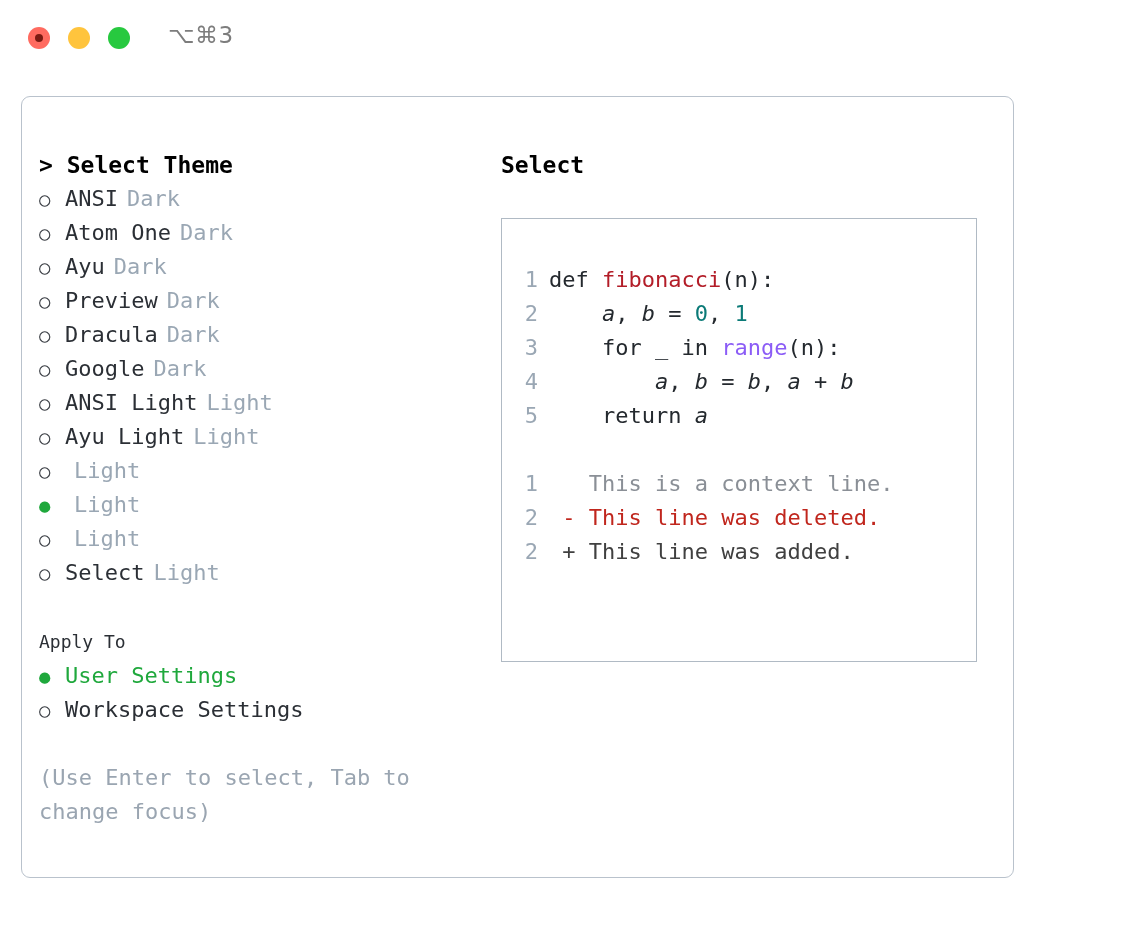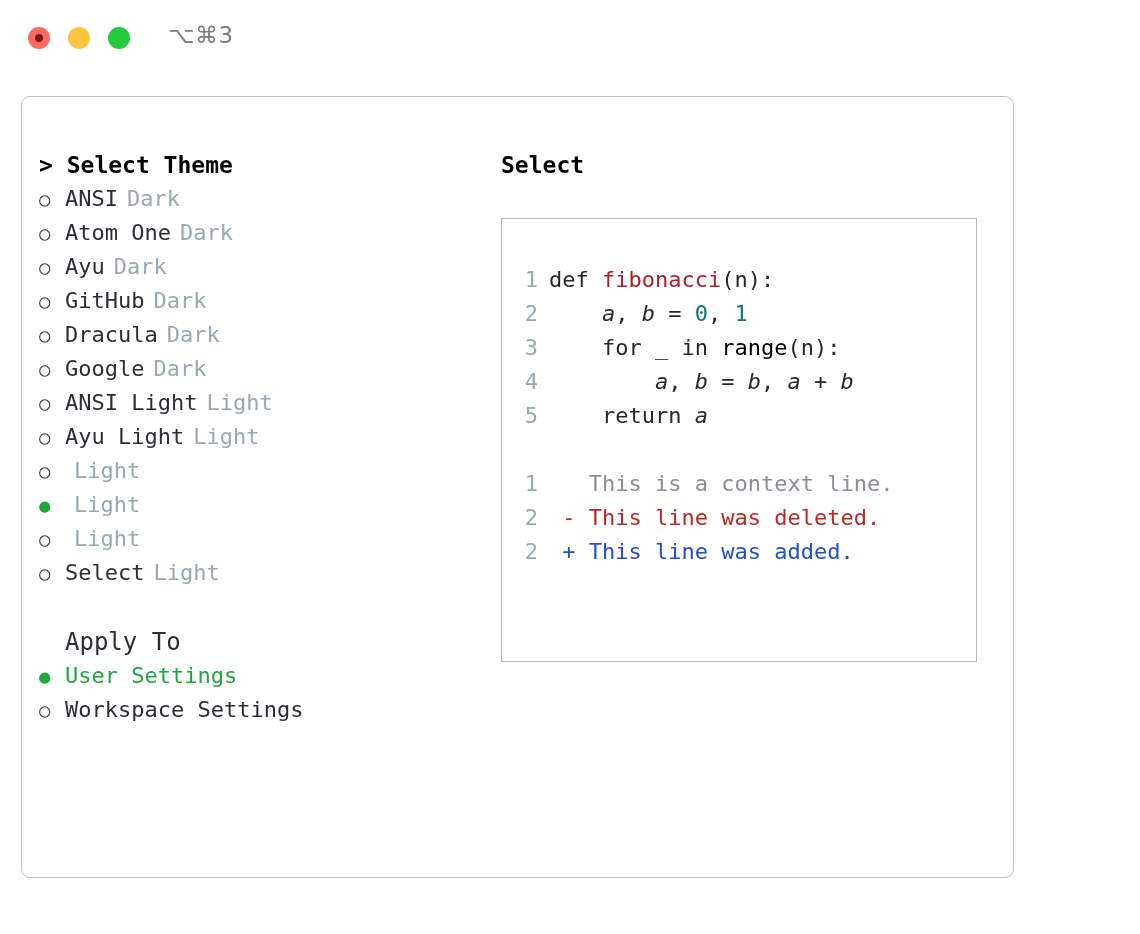--- a/index.html
+++ b/index.html
@@ -116,24 +116,23 @@
     font-size: 19px;
   }
   .row-label { color: #2b2f35; }
   .row.selected .row-label { color: #1fa83c; }
   .row-kind {
     color: #9aa7b4;
     margin-left: 9px;
   }
 
   .apply-head {
-    font-size: 24px;
+    font-size: 18px;
     color: #2b2f35;
     line-height: 34px;
-    margin-left: 26px;
     white-space: pre;
   }
 
   .spacer-lg { height: 35px; }
 
   .hint {
     margin-top: 34px;
     font-size: 22px;
     line-height: 34px;
     color: #9aa5b1;
@@ -177,25 +176,25 @@
     display: inline-block;
     width: 22px;
     text-align: right;
     color: #9aa7b4;
     margin-right: 11px;
   }
   .tok-plain { color: #24292e; }
   .tok-kw    { color: #24292e; }
   .tok-fn    { color: #b31d28; }
   .tok-num   { color: #0b7a77; }
-  .tok-call  { color: #000000; }
+  .tok-call  { color: #8b5cf6; }
   .tok-var   { color: #24292e; font-style: italic; }
   .tok-ctx   { color: #8a8f96; }
   .tok-del   { color: #c0261d; text-align: right; }
-  .tok-add   { color: #1d4ed8; }
+  .tok-add   { color: #404040; }
   .blankline { display: block; height: 34px; }
 </style>
 </head>
 <body>
 
 <div class="window">
 
   <div class="titlebar">
     <div class="lights">
       <div class="light red"></div>
@@ -207,39 +206,40 @@
 
   <div class="panel">
 
     <div class="left-col">
       <div class="section-head">&gt; Select Theme</div>
 
       <div class="list" id="theme-list">
           <div class="row"><span class="bullet">○</span><span class="row-label">ANSI</span><span class="row-kind">Dark</span></div>
           <div class="row"><span class="bullet">○</span><span class="row-label">Atom One</span><span class="row-kind">Dark</span></div>
           <div class="row"><span class="bullet">○</span><span class="row-label">Ayu</span><span class="row-kind">Dark</span></div>
-          <div class="row"><span class="bullet">○</span><span class="row-label">GitHub</span><span class="row-kind">Dark</span></div>
+          <div class="row"><span class="bullet">○</span><span class="row-label">Preview</span><span class="row-kind">Dark</span></div>
           <div class="row"><span class="bullet">○</span><span class="row-label">Dracula</span><span class="row-kind">Dark</span></div>
           <div class="row"><span class="bullet">○</span><span class="row-label">Google</span><span class="row-kind">Dark</span></div>
           <div class="row"><span class="bullet">○</span><span class="row-label">ANSI Light</span><span class="row-kind">Light</span></div>
           <div class="row"><span class="bullet">○</span><span class="row-label">Ayu Light</span><span class="row-kind">Light</span></div>
           <div class="row"><span class="bullet">○</span><span class="row-kind">Light</span></div>
           <div class="row selected"><span class="bullet on">●</span><span class="row-kind">Light</span></div>
           <div class="row"><span class="bullet">○</span><span class="row-kind">Light</span></div>
           <div class="row"><span class="bullet">○</span><span class="row-label">Select</span><span class="row-kind">Light</span></div>
         </div>
 
       <div class="spacer-lg"></div>
 
       <div class="apply-head">Apply To</div>
       <div class="list" id="apply-list">
           <div class="row selected"><span class="bullet on">●</span><span class="row-label">User Settings</span></div>
           <div class="row"><span class="bullet">○</span><span class="row-label">Workspace Settings</span></div>
         </div>
 
+      <div class="hint">(Use Enter to select, Tab to change focus)</div>
     </div>
 
     <div class="right-col">
       <div class="preview-head">Select</div>
       <div class="preview-box">
         <div class="code" id="code-block"><span class="cline"><span class="lnum">1</span><span class="tok-kw">def </span><span class="tok-fn">fibonacci</span><span class="tok-plain">(n):</span></span><span class="cline"><span class="lnum">2</span><span class="tok-plain">    </span><span class="tok-var">a</span><span class="tok-plain">, </span><span class="tok-var">b</span><span class="tok-plain"> = </span><span class="tok-num">0</span><span class="tok-plain">, </span><span class="tok-num">1</span></span><span class="cline"><span class="lnum">3</span><span class="tok-plain">    for _ in </span><span class="tok-call">range</span><span class="tok-plain">(n):</span></span><span class="cline"><span class="lnum">4</span><span class="tok-plain">        </span><span class="tok-var">a</span><span class="tok-plain">, </span><span class="tok-var">b</span><span class="tok-plain"> = </span><span class="tok-var">b</span><span class="tok-plain">, </span><span class="tok-var">a</span><span class="tok-plain"> + </span><span class="tok-var">b</span></span><span class="cline"><span class="lnum">5</span><span class="tok-plain">    return </span><span class="tok-var">a</span></span><span class="blankline"><span class="lnum"></span></span><span class="cline"><span class="lnum">1</span><span class="tok-ctx">   This is a context line.</span></span><span class="cline"><span class="lnum">2</span><span class="tok-del"> - This line was deleted.</span></span><span class="cline"><span class="lnum">2</span><span class="tok-add"> + This line was added.</span></span></div>
       </div>
     </div>
 
   </div>

